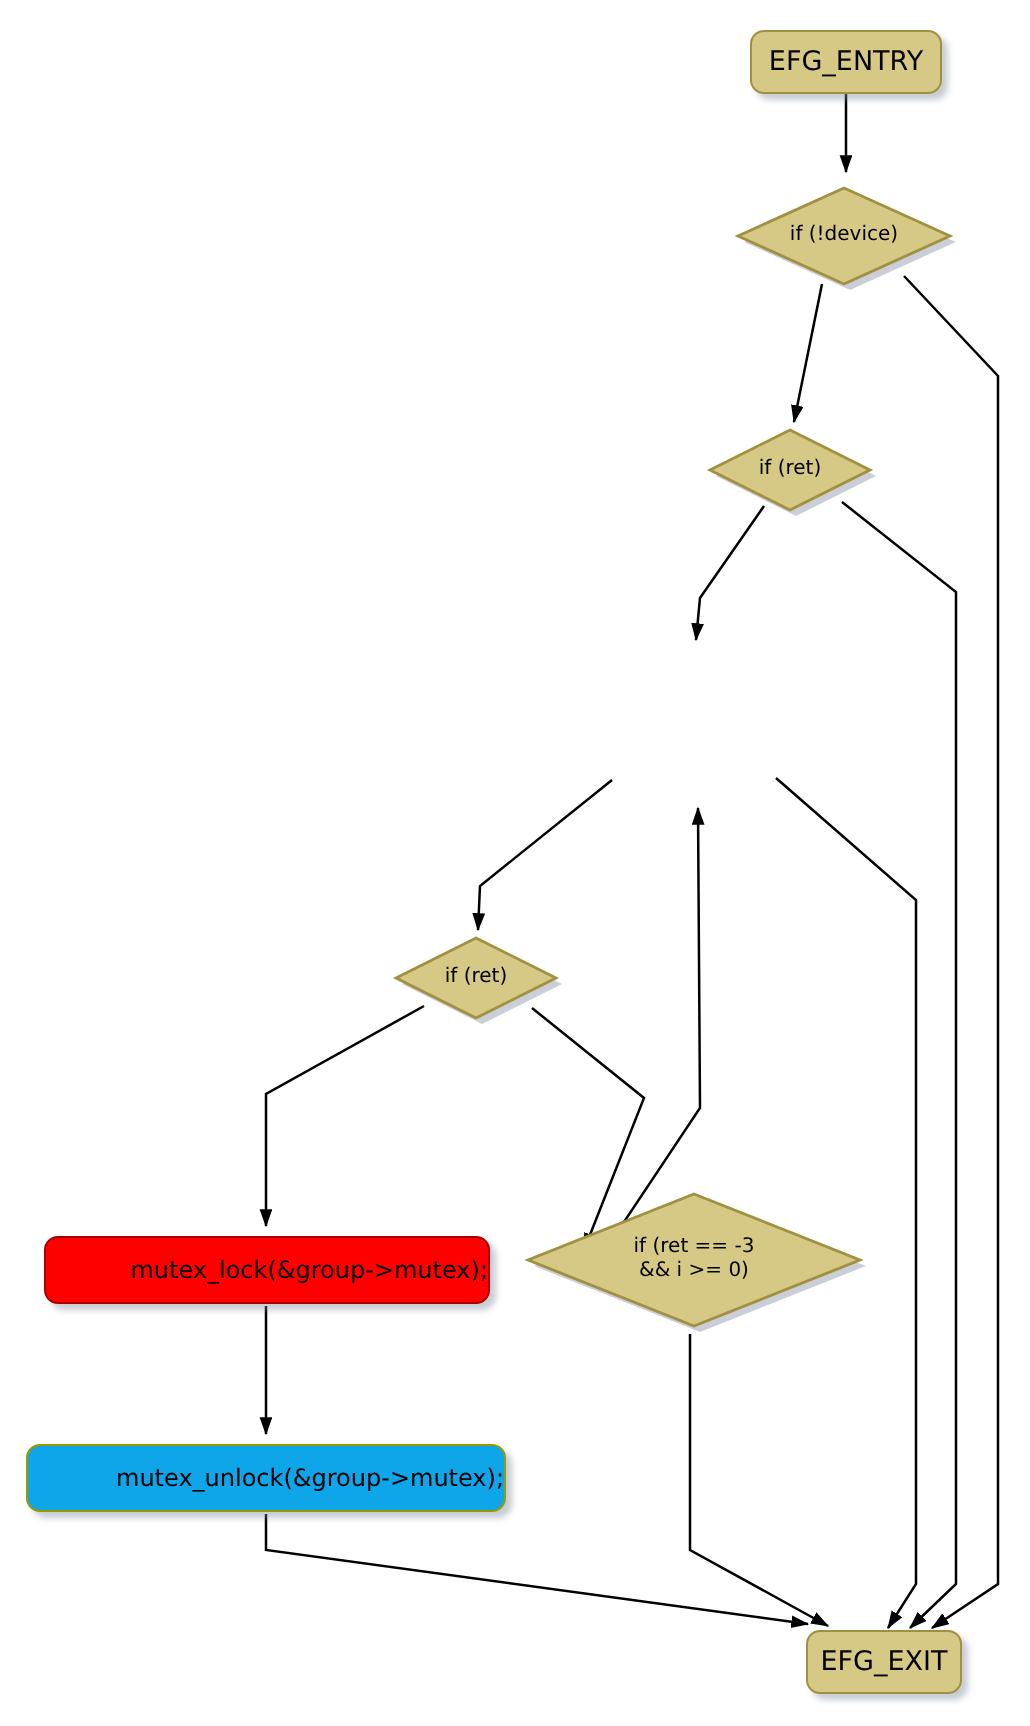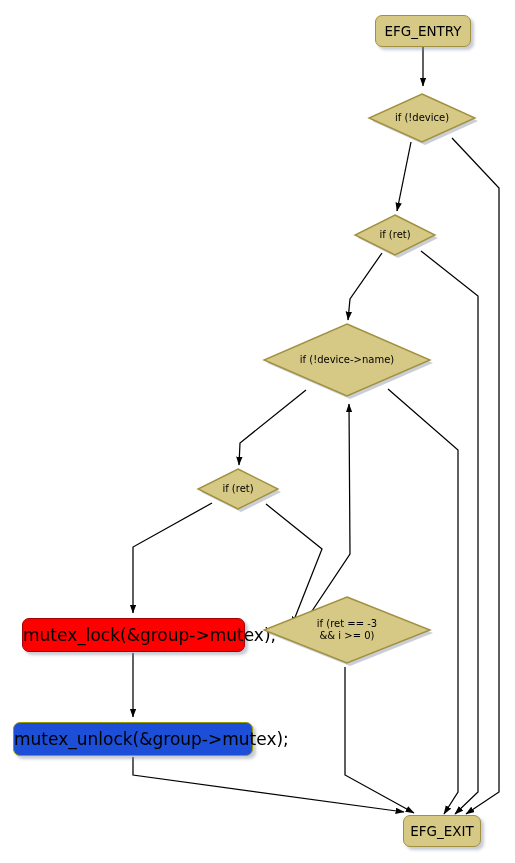--- a/index.html
+++ b/index.html
@@ -46,31 +46,31 @@
     color: #000000;
     font-size: 13.5px;
     white-space: nowrap;
   }
   
   .stmt {
     border-radius: 7px;
     box-shadow: 3px 3px 3px rgba(130,140,160,0.45);
     display: flex;
     align-items: center;
-    justify-content: flex-start;
+    justify-content: flex-end;
     color: #000000;
-    font-size: 17px;
+    font-size: 12px;
     white-space: nowrap;
   }
   .stmt.red {
     background: #FF0000;
     border: 1.5px solid #A80000;
   }
   .stmt.green {
-    background: #1d4ed8;
+    background: #0ea5e9;
     border: 1.5px solid #9A9A00;
   }
   
   .diamond {
     display: block;
   }
   .diamond svg {
     position: absolute;
     left: 0;
     top: 0;
@@ -148,27 +148,20 @@
   </div>
 
   <div class="node diamond" style="left:352px; top:212px; width:86px; height:46px;">
     <svg width="86" height="46" viewBox="0 0 86 46">
       <polygon points="43,3 83,23 43,43 3,23" fill="#8A93A6" opacity="0.45" transform="translate(3,3)"></polygon>
       <polygon points="43,3 83,23 43,43 3,23" fill="#D6C885" stroke="#A1903F" stroke-width="1.4"></polygon>
     </svg>
     <div class="diamond-label">if (ret)</div>
   </div>
 
-  <div class="node diamond" style="left:261px; top:321px; width:172px; height:78px;">
-    <svg width="172" height="78" viewBox="0 0 172 78">
-      <polygon points="86,3 169,39 86,75 3,39" fill="#8A93A6" opacity="0.45" transform="translate(3,3)"></polygon>
-      <polygon points="86,3 169,39 86,75 3,39" fill="#D6C885" stroke="#A1903F" stroke-width="1.4"></polygon>
-    </svg>
-    <div class="diamond-label">if (!device-&gt;name)</div>
-  </div>
 
   <div class="node diamond" style="left:195px; top:466px; width:86px; height:46px;">
     <svg width="86" height="46" viewBox="0 0 86 46">
       <polygon points="43,3 83,23 43,43 3,23" fill="#8A93A6" opacity="0.45" transform="translate(3,3)"></polygon>
       <polygon points="43,3 83,23 43,43 3,23" fill="#D6C885" stroke="#A1903F" stroke-width="1.4"></polygon>
     </svg>
     <div class="diamond-label">if (ret)</div>
   </div>
 
   <div class="node stmt red" style="left:22px; top:618px; width:223px; height:34px;">

